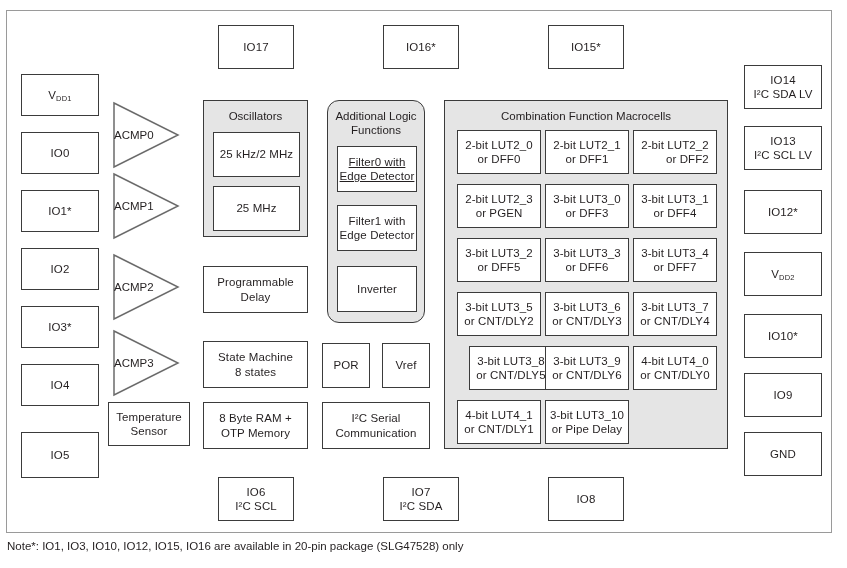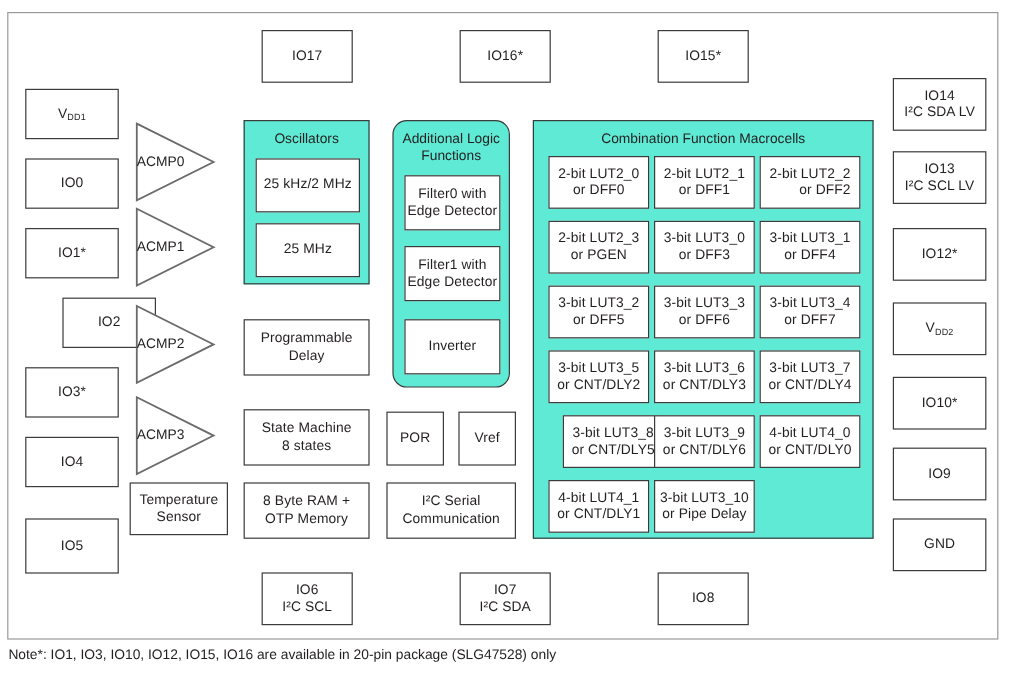--- a/index.html
+++ b/index.html
@@ -36,21 +36,21 @@
     box-sizing:border-box;
     border:1.2px solid #9a9a9a;
     background:#fff;
   }
 
   
   .group{
     position:absolute;
     box-sizing:border-box;
     border:1.5px solid #3b3b3b;
-    background:#5eead4;
+    background:#e5e5e5;
   }
   .group > .gtitle{
     position:absolute;
     left:0;right:0;
     text-align:center;
     font-size:11.5px;
     line-height:1.22;
     color:#231f20;
   }
 
@@ -96,21 +96,21 @@
 
   <div class="box" style="left:21px;top:74px;width:78px;height:42px;">
     <span><span>V</span><sub>DD1</sub></span>
   </div>
   <div class="box" style="left:21px;top:132px;width:78px;height:42px;">
     <span>IO0</span>
   </div>
   <div class="box" style="left:21px;top:190px;width:78px;height:42px;">
     <span>IO1*</span>
   </div>
-  <div class="box" style="left:21px;top:248px;width:78px;height:42px;margin-left:31px;">
+  <div class="box" style="left:21px;top:248px;width:78px;height:42px;">
     <span>IO2</span>
   </div>
   <div class="box" style="left:21px;top:306px;width:78px;height:42px;">
     <span>IO3*</span>
   </div>
   <div class="box" style="left:21px;top:364px;width:78px;height:42px;">
     <span>IO4</span>
   </div>
   <div class="box" style="left:21px;top:432px;width:78px;height:46px;">
     <span>IO5</span>
@@ -177,21 +177,21 @@
       <span>8 Byte RAM +</span><br>
       <span>OTP Memory</span>
     </span>
   </div>
 
   <div class="group" style="left:327px;top:100px;width:98px;height:223px;border-radius:12px;">
     <div class="gtitle" style="top:8px;">
       <span>Additional Logic</span><br>
       <span>Functions</span>
     </div>
-    <div class="box" style="left:9px;top:45px;width:80px;height:46px;">
+    <div class="box" style="left:9px;top:45px;width:80px;height:46px;text-decoration:underline;">
       <span>
         <span>Filter0 with</span><br>
         <span>Edge Detector</span>
       </span>
     </div>
     <div class="box" style="left:9px;top:104px;width:80px;height:46px;">
       <span>
         <span>Filter1 with</span><br>
         <span>Edge Detector</span>
       </span>

